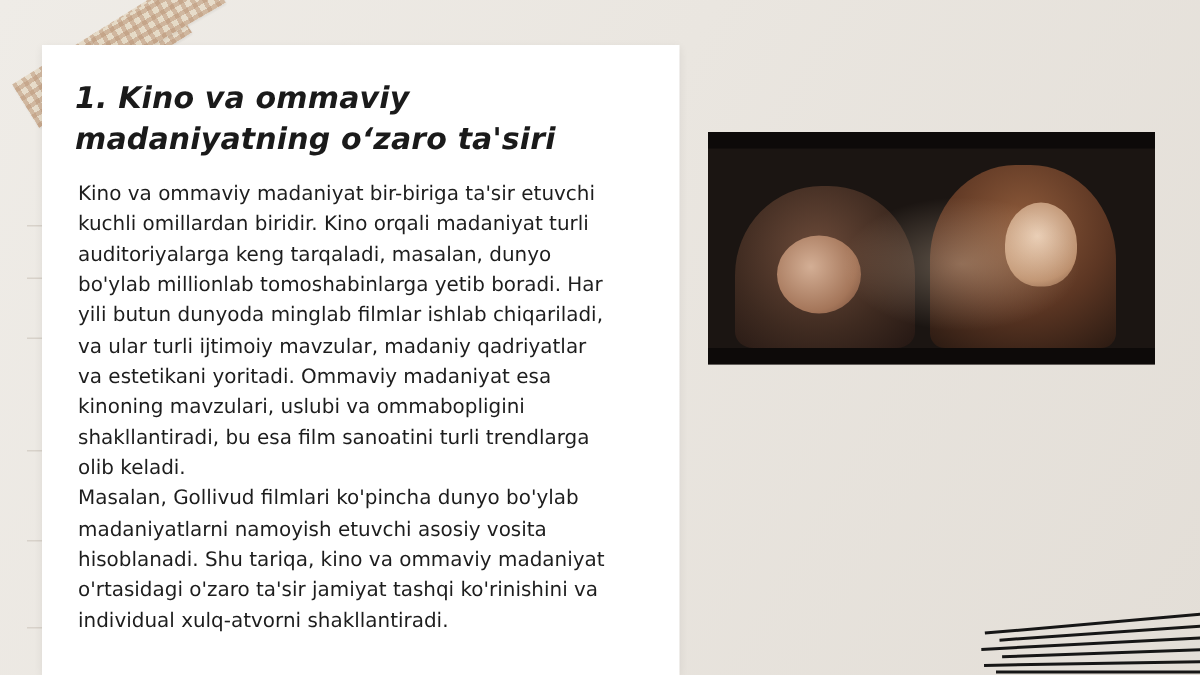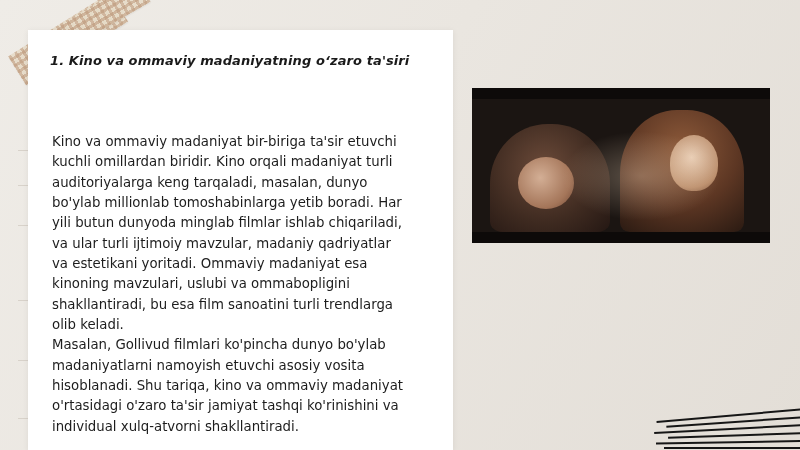--- a/index.html
+++ b/index.html
@@ -63,32 +63,32 @@
     height: 420px;
     background: #ffffff;
     box-shadow: 0 1px 6px rgba(0,0,0,0.07);
   }
 
   .title {
     position: absolute;
     left: 50px;
     top: 52px;
     width: 360px;
-    font-size: 13px;
+    font-size: 20px;
     font-weight: bold;
     font-style: italic;
     line-height: 1.35;
     color: #1a1a1a;
     letter-spacing: 0.1px;
   }
 
   .body-text {
     position: absolute;
     left: 52px;
-    top: 132px;
+    top: 120px;
     width: 352px;
     font-size: 13.3px;
     line-height: 1.53;
     color: #1d1d1d;
     white-space: pre-line;
   }
 
   
   .rule {
     position: absolute;

